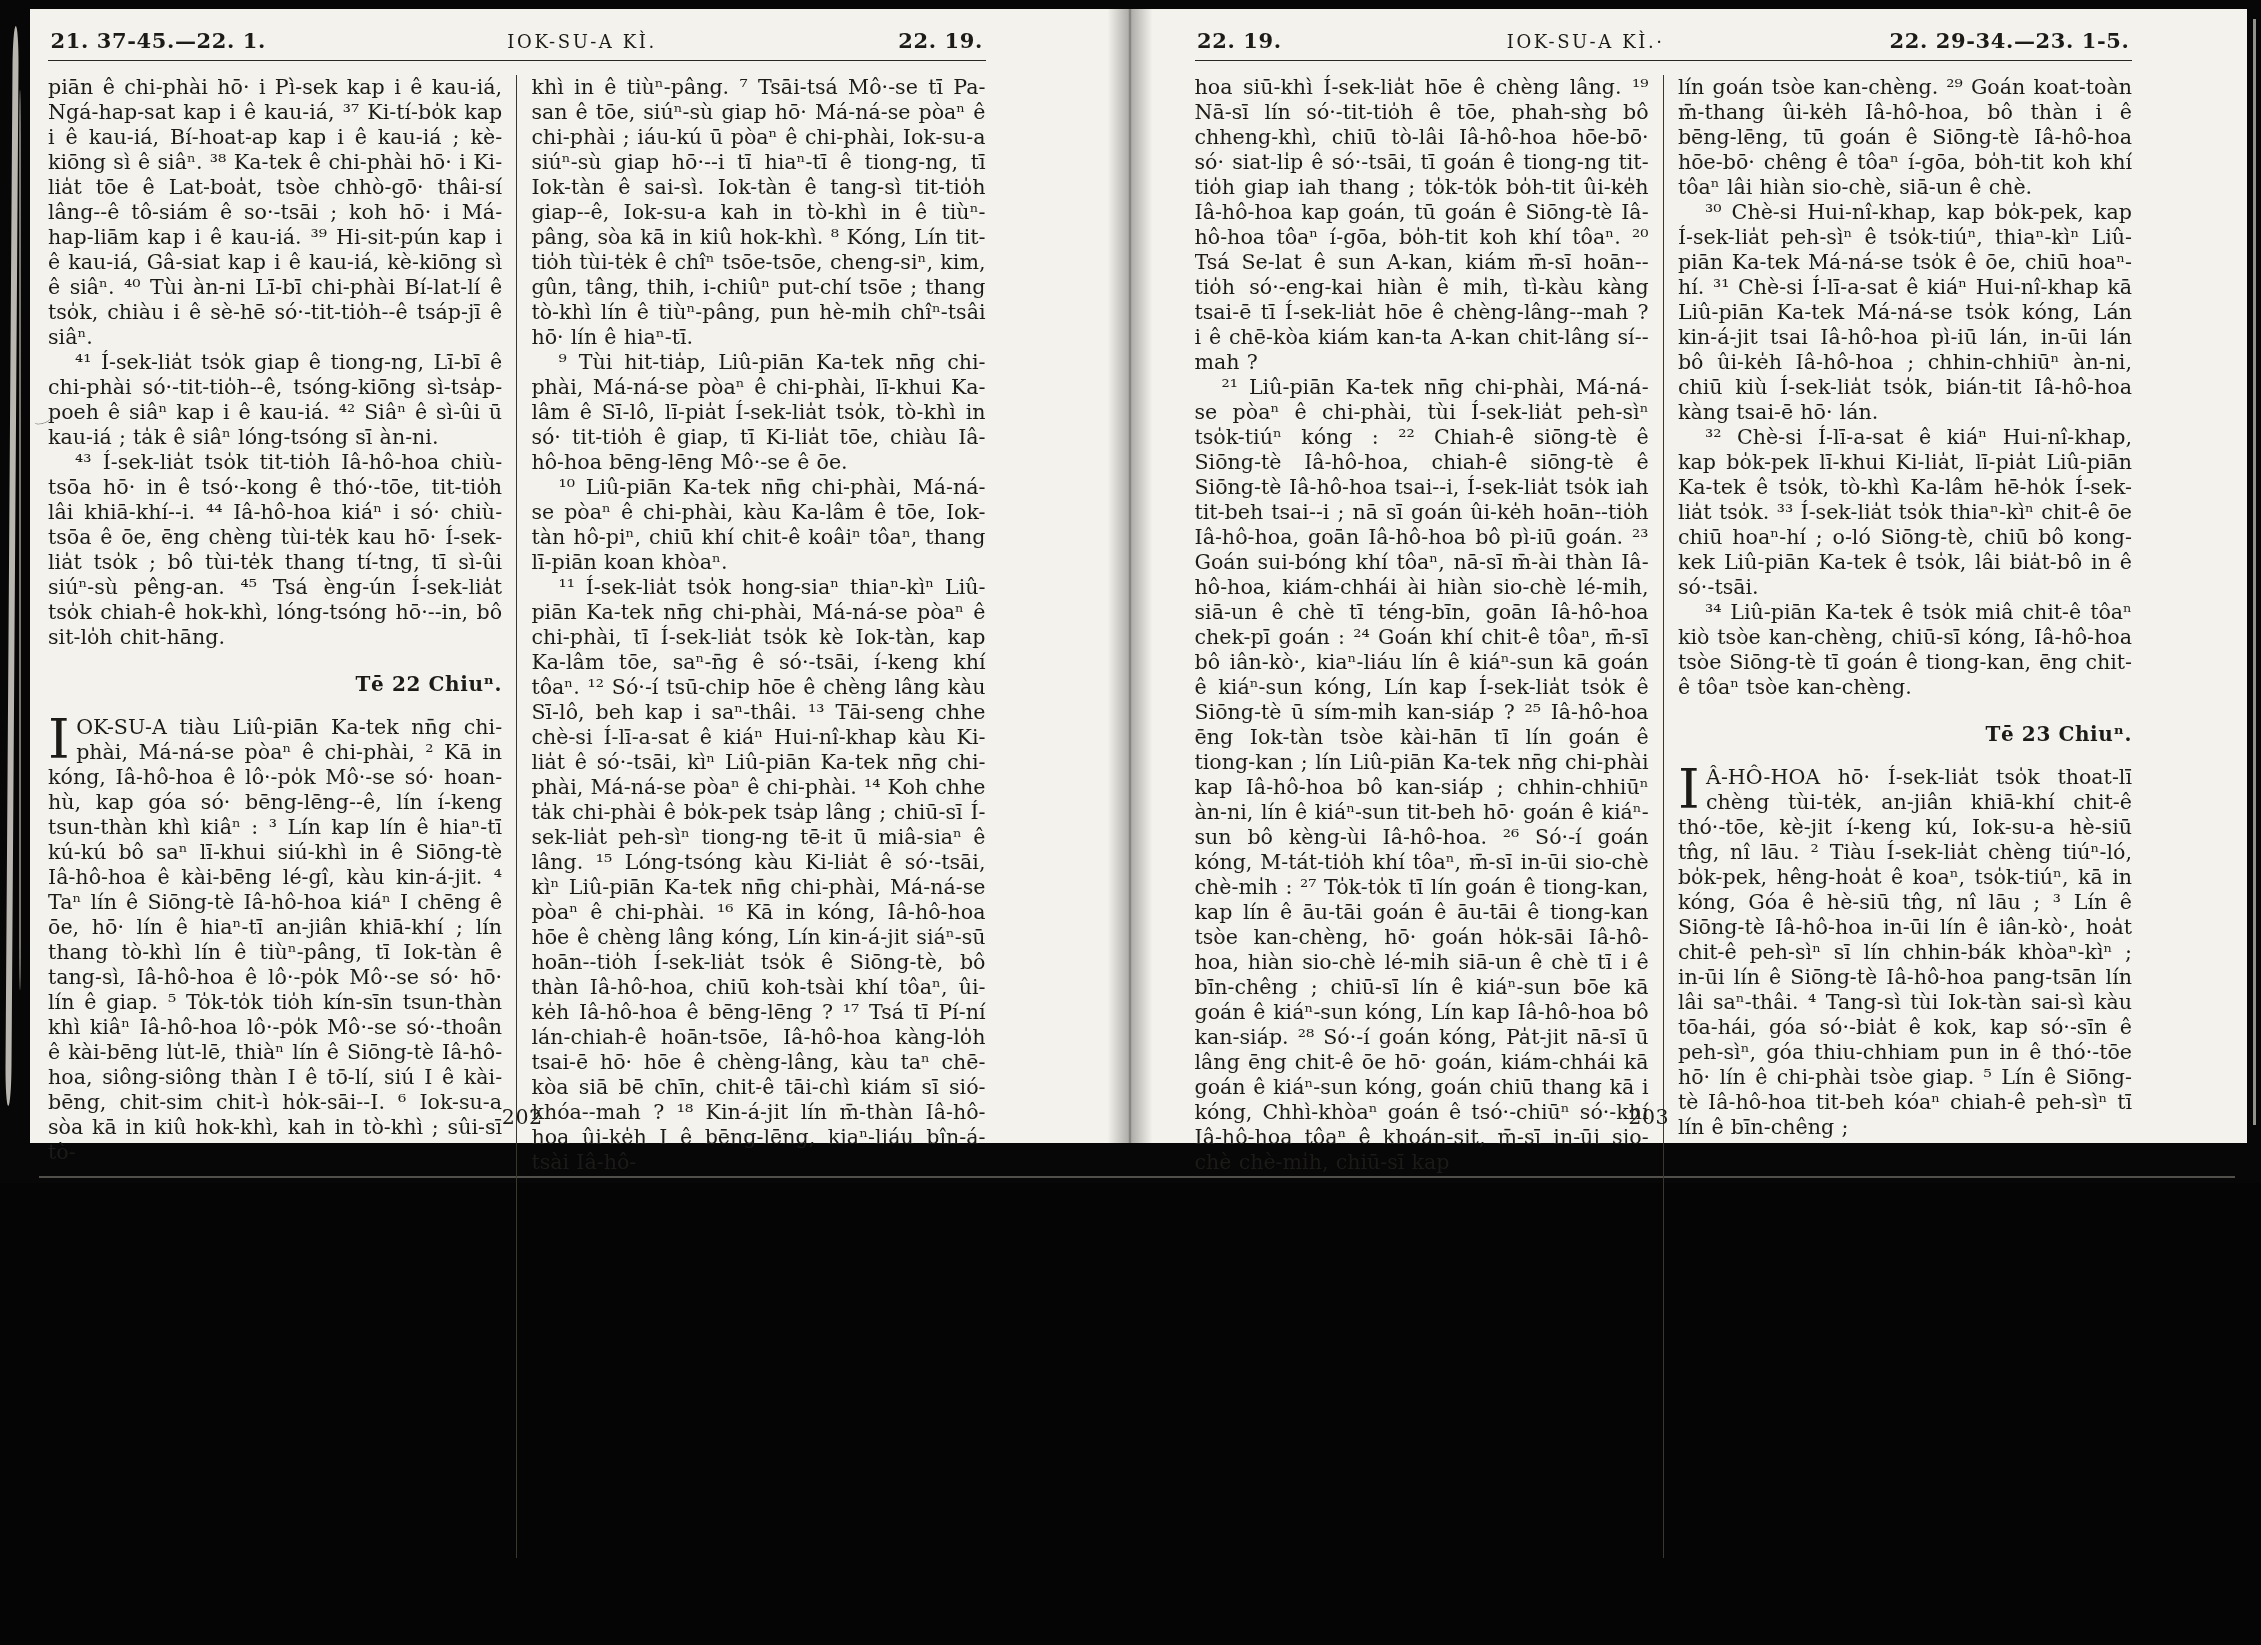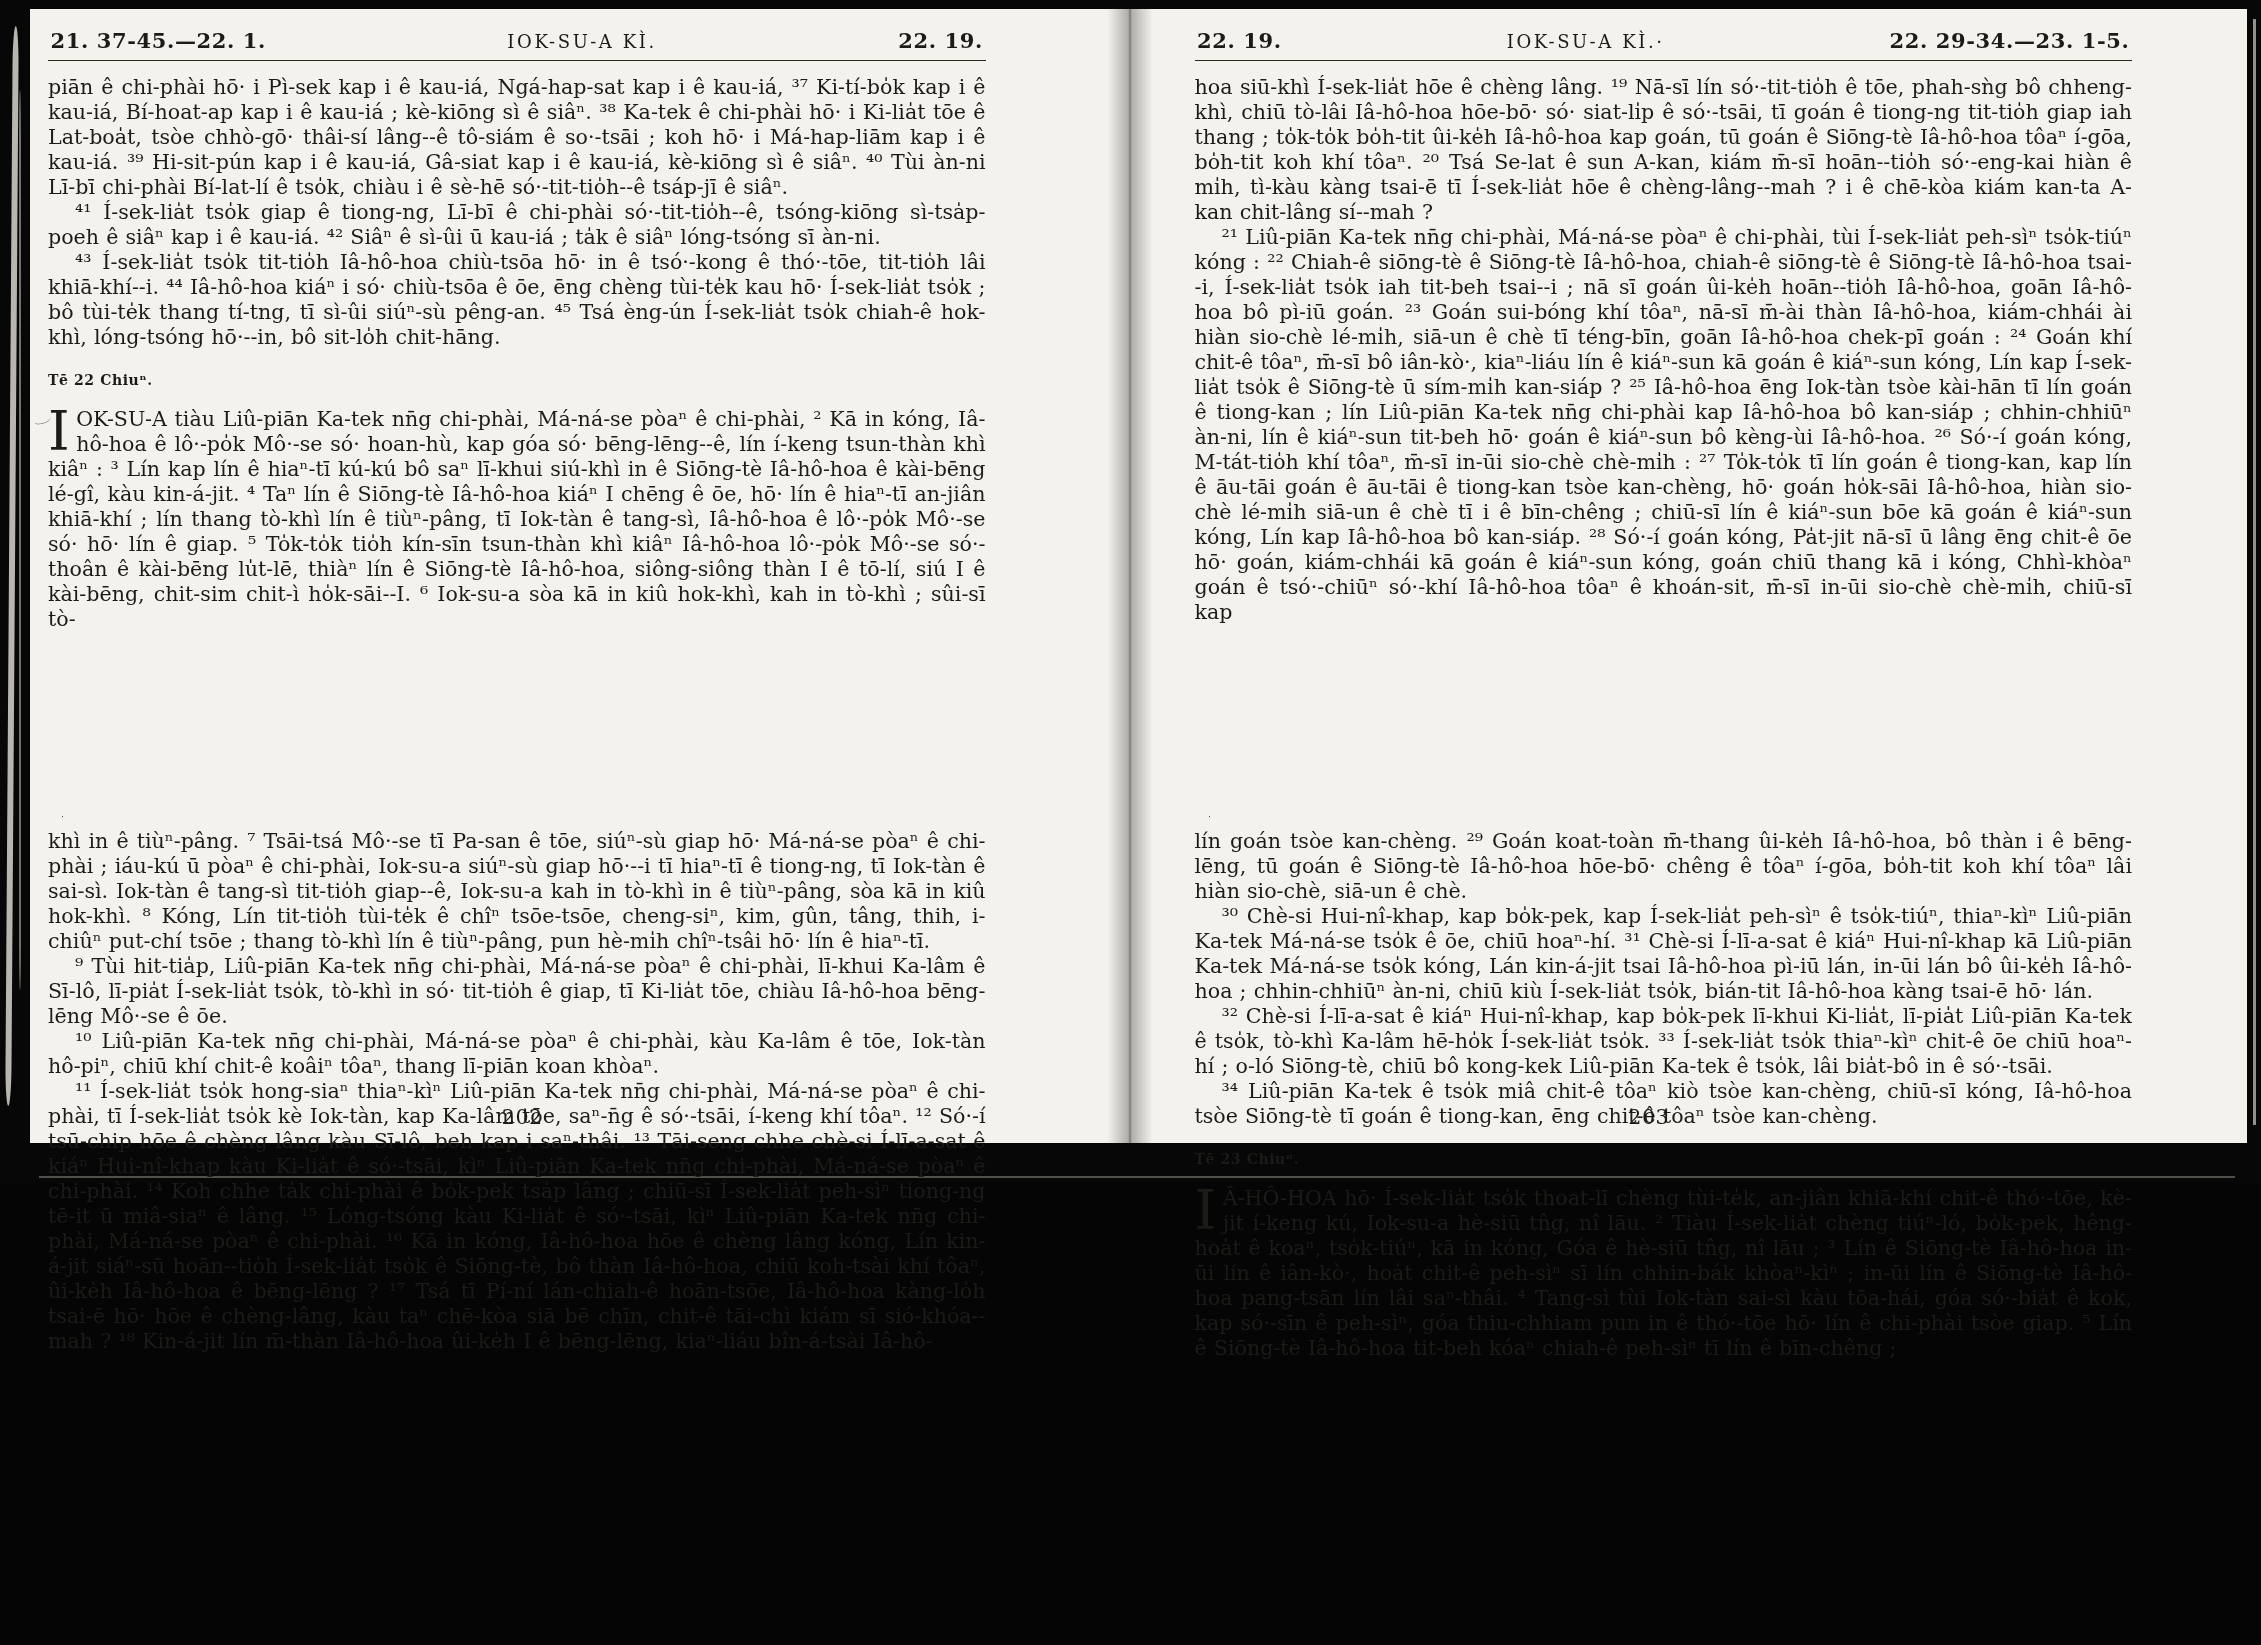--- a/index.html
+++ b/index.html
@@ -50,37 +50,37 @@
 
   .page-header {
     display: flex; justify-content: space-between; align-items: baseline;
     padding: 0 2.6px; margin-bottom: 6.4px;
   }
   .page-header .ref   { font-weight: 700; font-size: 21px; letter-spacing: 0.6px; }
   .page-header .title { font-weight: 400; font-size: 18px; letter-spacing: 2.6px; }
   .head-rule { border-top: 1.9px solid #29271f; margin-bottom: 14px; }
 
   .cols {
-    display: flex; gap: 12px;
-    height: 1483px; overflow: hidden; flex-direction: column;
+    display: flex; gap: 0;
+    height: 1483px; overflow: hidden;
   }
   .col { flex: 1; min-width: 0; }
   .col-rule {
     width: 1.3px; background: #3a372e; margin: 0 14px;
     flex: 0 0 1.3px;
   }
   .col p {
     font-size: 20.6px; line-height: 25px;
     text-align: justify;
     text-indent: 27px;
     word-spacing: 0.6px;
   }
   .col p.no-indent { text-indent: 0; }
   .chapter {
-    text-align: left; font-weight: 700; font-size: 14px;
+    text-align: right; font-weight: 700; font-size: 20px;
     margin: 22px 0 19.3px;
     letter-spacing: 0.6px;
   }
   .dropcap-para { text-indent: 0 !important; }
   .dropcap {
     float: left;
     font-size: 55px; line-height: 43px;
     padding: 2.6px 6.4px 0 0;
   }
   .page-number {

